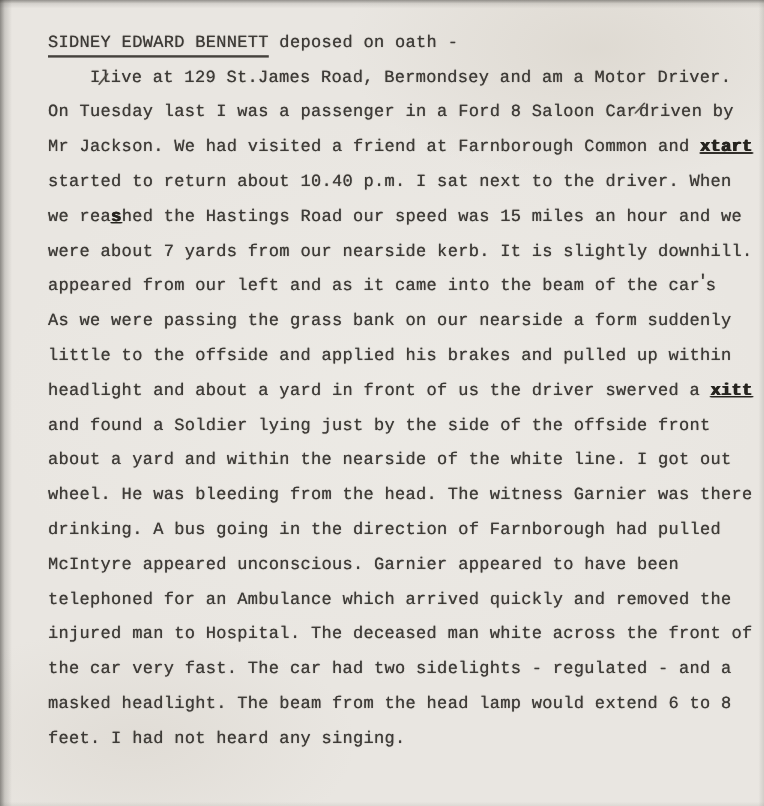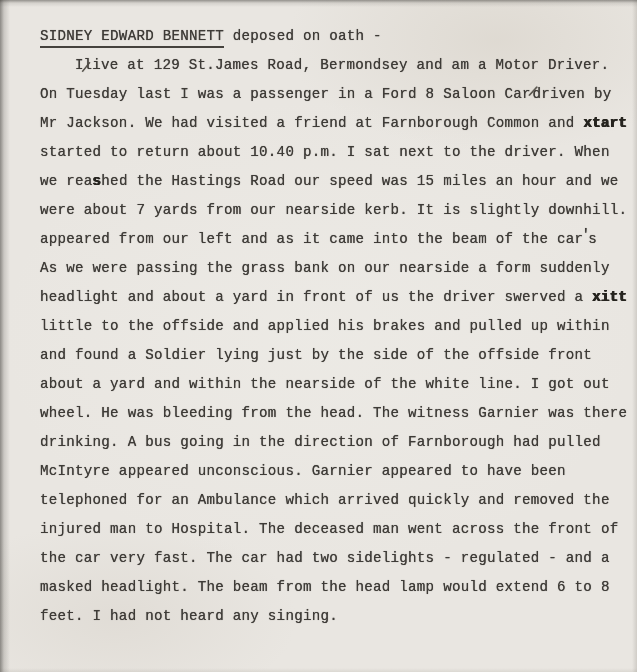--- a/index.html
+++ b/index.html
@@ -48,20 +48,21 @@
   .underlined-name {
     display: inline-block;
     border-bottom: 2px solid #45423d;
     padding-bottom: 1px;
     line-height: 17px;
   }
   .overstrike {
     font-weight: bold;
     color: #26241f;
     text-shadow: 0.5px 0 0 #26241f, -0.5px 0 0 #26241f;
+    text-decoration: underline;
   }
   .pencil-slash {
     display: inline-block;
     transform: rotate(14deg) translateY(-2px);
     margin: 0 -4px 0 -3px;
     color: #5c5850;
     font-weight: normal;
   }
   .pencil-through {
     display: inline-block;
@@ -85,27 +86,27 @@
     </div>
     <div>
         <div class="line indent"><span>I</span><span class="pencil-through">/</span><span>live at 129 St.James Road, Bermondsey and am a Motor Driver.</span></div>
         <div class="line"><span>On Tuesday last I was a passenger in a Ford 8 Saloon Car</span><span class="pencil-slash">/</span><span>driven by</span></div>
         <div class="line"><span>Mr Jackson. We had visited a friend at Farnborough Common and </span><span class="overstrike">xtart</span></div>
         <div class="line"><span>started to return about 10.40 p.m. I sat next to the driver. When</span></div>
         <div class="line"><span>we rea</span><span class="overstrike">s</span><span>hed the Hastings Road our speed was 15 miles an hour and we</span></div>
         <div class="line"><span>were about 7 yards from our nearside kerb. It is slightly downhill.</span></div>
         <div class="line"><span>appeared from our left and as it came into the beam of the car</span><span class="raised-apostrophe">'</span><span>s</span></div>
         <div class="line"><span>As we were passing the grass bank on our nearside a form suddenly</span></div>
+        <div class="line"><span>little to the offside and applied his brakes and pulled up within</span></div>
         <div class="line"><span>headlight and about a yard in front of us the driver swerved a </span><span class="overstrike">xitt</span></div>
-        <div class="line"><span>little to the offside and applied his brakes and pulled up within</span></div>
         <div class="line"><span>and found a Soldier lying just by the side of the offside front</span></div>
         <div class="line"><span>about a yard and within the nearside of the white line. I got out</span></div>
         <div class="line"><span>wheel. He was bleeding from the head. The witness Garnier was there</span></div>
         <div class="line"><span>drinking. A bus going in the direction of Farnborough had pulled</span></div>
         <div class="line"><span>McIntyre appeared unconscious. Garnier appeared to have been</span></div>
         <div class="line"><span>telephoned for an Ambulance which arrived quickly and removed the</span></div>
-        <div class="line"><span>injured man to Hospital. The deceased man went across the front of</span></div>
+        <div class="line"><span>injured man to Hospital. The deceased man white across the front of</span></div>
         <div class="line"><span>the car very fast. The car had two sidelights - regulated - and a</span></div>
         <div class="line"><span>masked headlight. The beam from the head lamp would extend 6 to 8</span></div>
         <div class="line"><span>feet. I had not heard any singing.</span></div>
       </div>
   </div>
 </div>
 
 </body></html>

